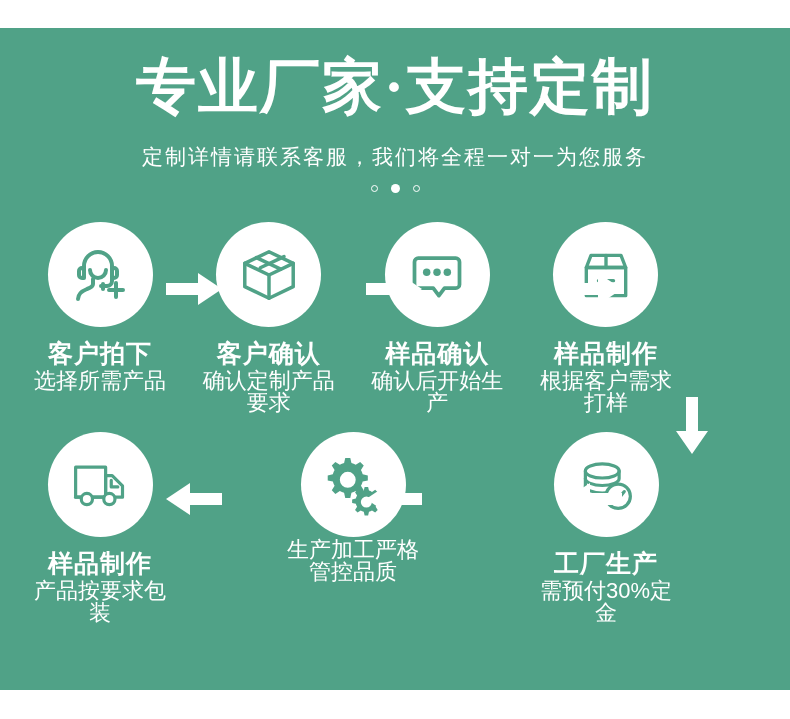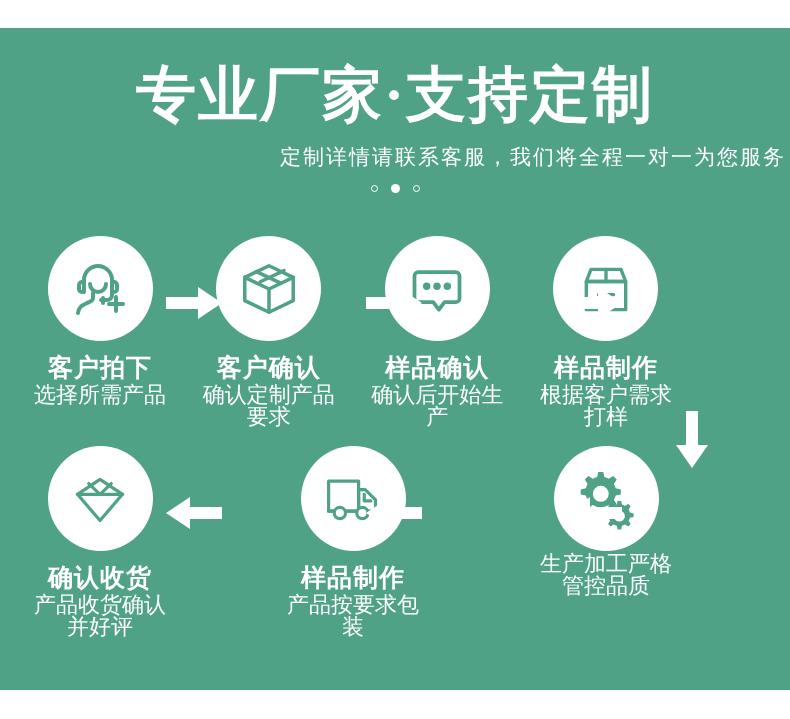--- a/index.html
+++ b/index.html
@@ -29,38 +29,37 @@
   
   .header {
     position: absolute;
     left: 0;
     top: 28px;
     width: 790px;
     text-align: center;
   }
   .title {
     margin: 0;
-    padding-top: 32px;
+    padding-top: 24px;
     color: #ffffff;
     font-family: "Liberation Serif", "DejaVu Serif", serif;
     font-weight: bold;
     font-size: 60px;
     line-height: 70px;
     letter-spacing: 2px;
     white-space: nowrap;
   }
   .subtitle {
-    margin: 4px;
+    margin: 12px;
     padding-top: 10px;
     color: #ffffff;
     font-size: 21px;
     line-height: 26px;
     letter-spacing: 2px;
     white-space: nowrap;
-    text-align: right;
   }
   .dots {
     margin-top: 14px;
     display: flex;
     justify-content: center;
     align-items: center;
     gap: 13px;
   }
   .dot-o {
     width: 7px;
@@ -73,21 +72,21 @@
     width: 9px;
     height: 9px;
     background: #ffffff;
     border-radius: 50%;
   }
 
   
   .flow {
     position: absolute;
     left: 0;
-    top: 236px;
+    top: 222px;
     width: 706px;
   }
   .row {
     position: relative;
     display: flex;
     justify-content: space-between;
     padding: 0 30px;
     box-sizing: border-box;
   }
   .row-2 {
@@ -268,20 +267,36 @@
         <svg viewBox="0 0 56 34" width="56" height="34" aria-hidden="true">
           <path d="M56 11 L24 11 L24 1 L0 17 L24 33 L24 23 L56 23 Z" fill="#ffffff"></path>
         </svg>
       </div>
       <div class="arrow-h b3">
         <svg viewBox="0 0 56 34" width="56" height="34" aria-hidden="true">
           <path d="M56 11 L24 11 L24 1 L0 17 L24 33 L24 23 L56 23 Z" fill="#ffffff"></path>
         </svg>
       </div>
 
+      <div class="cell">
+        <div class="circle">
+          <svg viewBox="0 0 64 64" width="60" height="60" aria-hidden="true">
+            <g fill="none" stroke="#50a287" stroke-width="3.4" stroke-linecap="round" stroke-linejoin="round">
+              <ellipse cx="28" cy="17" rx="18" ry="7.5"></ellipse>
+              <path d="M10 17 v8 c0 4.1 8.1 7.5 18 7.5 s18 -3.4 18 -7.5 v-8"></path>
+              <path d="M10 25 v8 c0 4.1 8.1 7.5 18 7.5 c1.3 0 2.5 -.06 3.7 -.17"></path>
+              <path d="M10 33 v8 c0 4.1 8.1 7.5 18 7.5 c.5 0 1 0 1.5 -.03"></path>
+              <circle cx="45" cy="44" r="13"></circle>
+              <path d="M39 44 L43.5 49 L51.5 39"></path>
+            </g>
+          </svg>
+        </div>
+        <div class="step-title">工厂生产</div>
+        <div class="step-desc">需预付30%定金</div>
+      </div>
 
       <div class="cell">
         <div class="circle">
           <svg viewBox="0 0 64 64" width="62" height="62" aria-hidden="true">
             <path fill="#50a287" fill-rule="evenodd" d="
               M24 4 l5.2 0 l1.2 5.3 a17 17 0 0 1 4.4 1.8 l4.6 -2.9 l3.7 3.7 l-2.9 4.6 a17 17 0 0 1 1.8 4.4 l5.3 1.2 l0 5.2 l-5.3 1.2 a17 17 0 0 1 -1.8 4.4 l2.9 4.6 l-3.7 3.7 l-4.6 -2.9 a17 17 0 0 1 -4.4 1.8 l-1.2 5.3 l-5.2 0 l-1.2 -5.3 a17 17 0 0 1 -4.4 -1.8 l-4.6 2.9 l-3.7 -3.7 l2.9 -4.6 a17 17 0 0 1 -1.8 -4.4 l-5.3 -1.2 l0 -5.2 l5.3 -1.2 a17 17 0 0 1 1.8 -4.4 l-2.9 -4.6 l3.7 -3.7 l4.6 2.9 a17 17 0 0 1 4.4 -1.8 z
               M26.6 18.4 a8.2 8.2 0 1 0 0 16.4 a8.2 8.2 0 0 0 0 -16.4 z"></path>
             <path fill="#50a287" fill-rule="evenodd" d="
               M44 34 l3.6 0 l.9 3.8 a12 12 0 0 1 3.1 1.3 l3.3 -2.1 l2.6 2.6 l-2.1 3.3 a12 12 0 0 1 1.3 3.1 l3.8 .9 l0 3.6 l-3.8 .9 a12 12 0 0 1 -1.3 3.1 l2.1 3.3 l-2.6 2.6 l-3.3 -2.1 a12 12 0 0 1 -3.1 1.3 l-.9 3.8 l-3.6 0 l-.9 -3.8 a12 12 0 0 1 -3.1 -1.3 l-3.3 2.1 l-2.6 -2.6 l2.1 -3.3 a12 12 0 0 1 -1.3 -3.1 l-3.8 -.9 l0 -3.6 l3.8 -.9 a12 12 0 0 1 1.3 -3.1 l-2.1 -3.3 l2.6 -2.6 l3.3 2.1 a12 12 0 0 1 3.1 -1.3 z
               M45.8 43.9 a5.7 5.7 0 1 0 0 11.4 a5.7 5.7 0 0 0 0 -11.4 z"></path>
@@ -301,30 +316,16 @@
               <path d="M44 27 v7 h7"></path>
               <circle cx="18" cy="47" r="6" fill="#ffffff"></circle>
               <circle cx="42" cy="47" r="6" fill="#ffffff"></circle>
             </g>
           </svg>
         </div>
         <div class="step-title">样品制作</div>
         <div class="step-desc">产品按要求包装</div>
       </div>
 
-      <div class="cell">
-        <div class="circle">
-          <svg viewBox="0 0 64 64" width="60" height="60" aria-hidden="true">
-            <g fill="none" stroke="#50a287" stroke-width="3.4" stroke-linecap="round" stroke-linejoin="round">
-              <path d="M32 11 L56 27 L32 55 L8 27 Z"></path>
-              <path d="M8 27 H56"></path>
-              <path d="M20 15.5 L32 27 L44 15.5"></path>
-            </g>
-          </svg>
-        </div>
-        <div class="step-title">确认收货</div>
-        <div class="step-desc">产品收货确认
-并好评</div>
-      </div>
     </div>
 
   </div>
 </div>
 
 </body></html>

